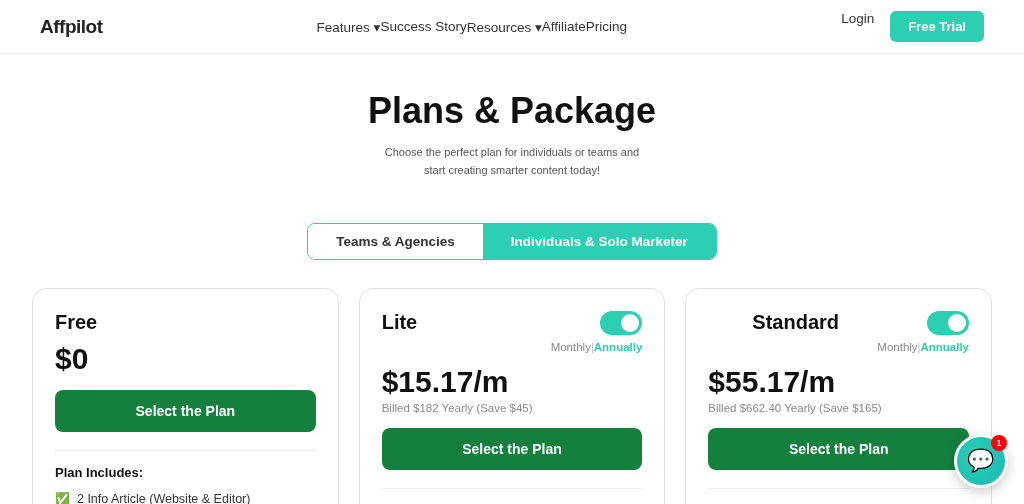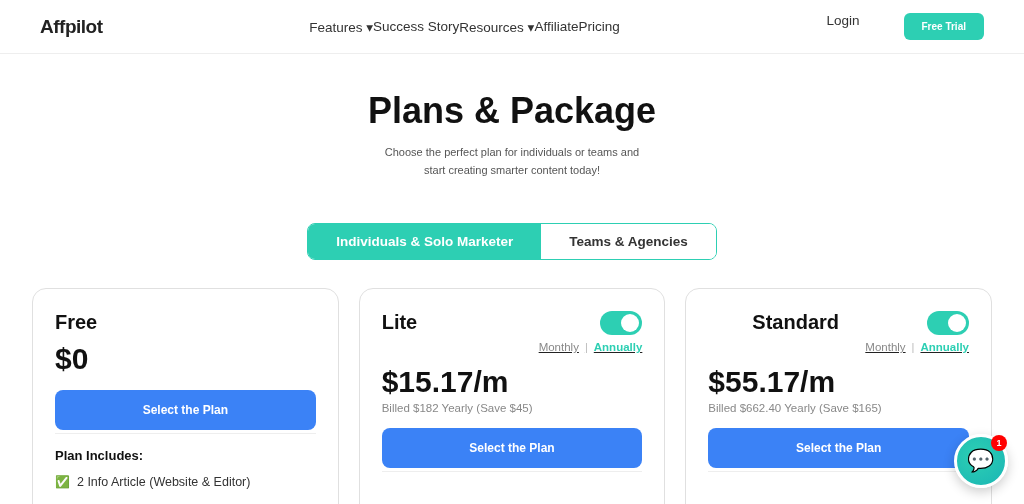--- a/index.html
+++ b/index.html
@@ -12,21 +12,21 @@
       position: relative; z-index: 10;
     }
     .nav-logo { font-size: 19px; font-weight: 700; color: #2dcfb3; letter-spacing: -0.5px; }
     .nav-logo span { color: #222; }
     .nav-links { display: flex; align-items: center; }
     .nav-links a { text-decoration: none; color: #333; font-size: 13.5px; }
     .nav-actions { display: flex; align-items: flex-start; gap: 16px; }
     .btn-login { background: none; border: none; font-size: 13.5px; color: #333; cursor: pointer; }
     .btn-free-trial {
       background: #2dcfb3; color: #fff; border: none; border-radius: 6px;
-      padding: 8px 18px; font-size: 10px; font-weight: 600; cursor: pointer; margin-left: 28px;
+      padding: 8px 18px; font-size: 13px; font-weight: 600; cursor: pointer;
     }
 
     
     .hero { text-align: center; padding: 36px 20px 20px; }
     .hero h1 { font-size: 36px; font-weight: 700; color: #111; margin-bottom: 12px; }
     .hero p { font-size: 11px; color: #555; line-height: 1.6; }
 
     
     .tabs-wrap { display: flex; justify-content: center; margin: 24px 0 28px; }
     .tabs { display: flex; border: 1.5px solid #2dcfb3; border-radius: 8px; overflow: hidden; }
@@ -54,28 +54,28 @@
     .toggle-switch::after {
       content: ''; position: absolute; width: 18px; height: 18px;
       background: #fff; border-radius: 50%; top: 3px; right: 3px;
     }
 
     .plan-price-row { display: flex; align-items: baseline; gap: 4px; margin: 2px 0 0; }
     .plan-price { font-size: 30px; font-weight: 700; color: #111; }
 
     .plan-billing { font-size: 11.5px; color: #888; margin: 3px 0 14px; }
 
-    .billing-options { display: flex; align-items: center; gap: 6px; margin: 2px 0 4px; text-decoration: underline; }
+    .billing-options { display: flex; align-items: center; gap: 0; margin: 2px 0 4px; }
     .billing-label { font-size: 11.5px; color: #888; }
     .billing-label.active { color: #2dcfb3; font-weight: 700; }
     .billing-sep { color: #bbb; font-size: 11px; }
 
     .btn-select {
-      width: 100%; background: #3b82f6; color: #fff; border: none; border-radius: 8px;
-      padding: 13px 0; font-size: 12px; font-weight: 600; cursor: pointer; margin-bottom: 3px;
+      width: 100%; background: #15803d; color: #fff; border: none; border-radius: 8px;
+      padding: 13px 0; font-size: 14px; font-weight: 600; cursor: pointer; margin-bottom: 18px;
     }
 
     .divider { border: none; border-top: 1.5px solid #eee; margin-bottom: 14px; }
 
     .plan-includes-title { font-size: 13px; font-weight: 700; color: #111; margin-bottom: 10px; }
     .plan-feature {
       display: flex; align-items: flex-start; gap: 7px;
       font-size: 12.5px; color: #333; margin-bottom: 8px; line-height: 1.45;
     }
     .check-icon { color: #2dcfb3; font-size: 14px; flex-shrink: 0; margin-top: 1px; }
@@ -119,22 +119,22 @@
 </nav>
 
 <section class="hero">
   <h1>Plans &amp; Package</h1>
   <p>Choose the perfect plan for individuals or teams and<br>start creating smarter content today!</p>
 </section>
 
 <div class="tabs-wrap">
   <div class="tabs">
 
-  <button class="tab-btn active">Individuals &amp; Solo Marketer</button>
-      <button class="tab-btn">Teams &amp; Agencies</button>
+  <button class="tab-btn">Teams &amp; Agencies</button>
+      <button class="tab-btn active">Individuals &amp; Solo Marketer</button>
     </div>
 </div>
 
 <div class="plans">
 
 <div class="plan-card">
       <div class="plan-header">
         <span class="plan-name">Free</span>
       </div>
       <div class="plan-price-row">

